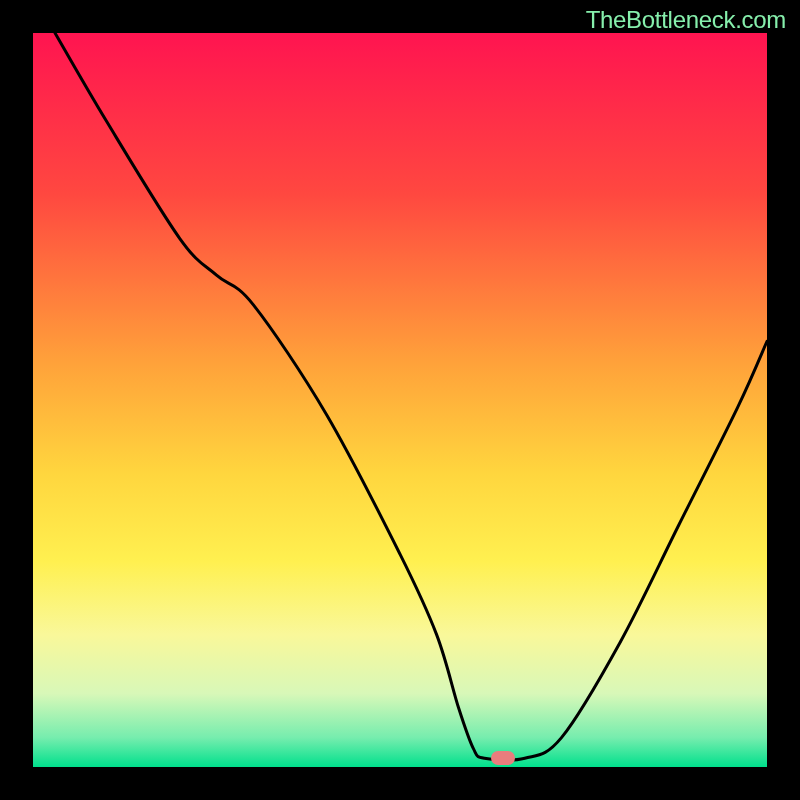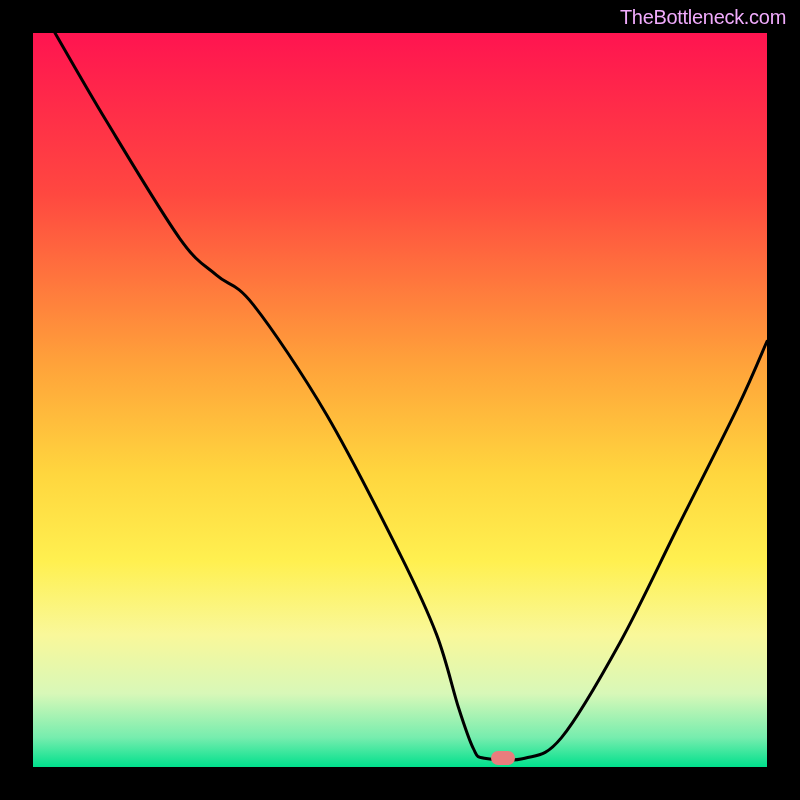--- a/index.html
+++ b/index.html
@@ -8,22 +8,22 @@
     width: 800px;
     height: 800px;
     background: #000;
     position: relative;
     font-family: Arial, Helvetica, sans-serif;
   }
   .watermark {
     position: absolute;
     top: 6px;
     right: 14px;
-    color: #f0abfc;
-    font-size: 20px;
+    color: #86efac;
+    font-size: 24px;
     font-weight: 400;
     z-index: 10;
     letter-spacing: -0.3px;
   }
   .plot-area {
     position: absolute;
     left: 33px;
     top: 33px;
     width: 734px;
     height: 734px;

